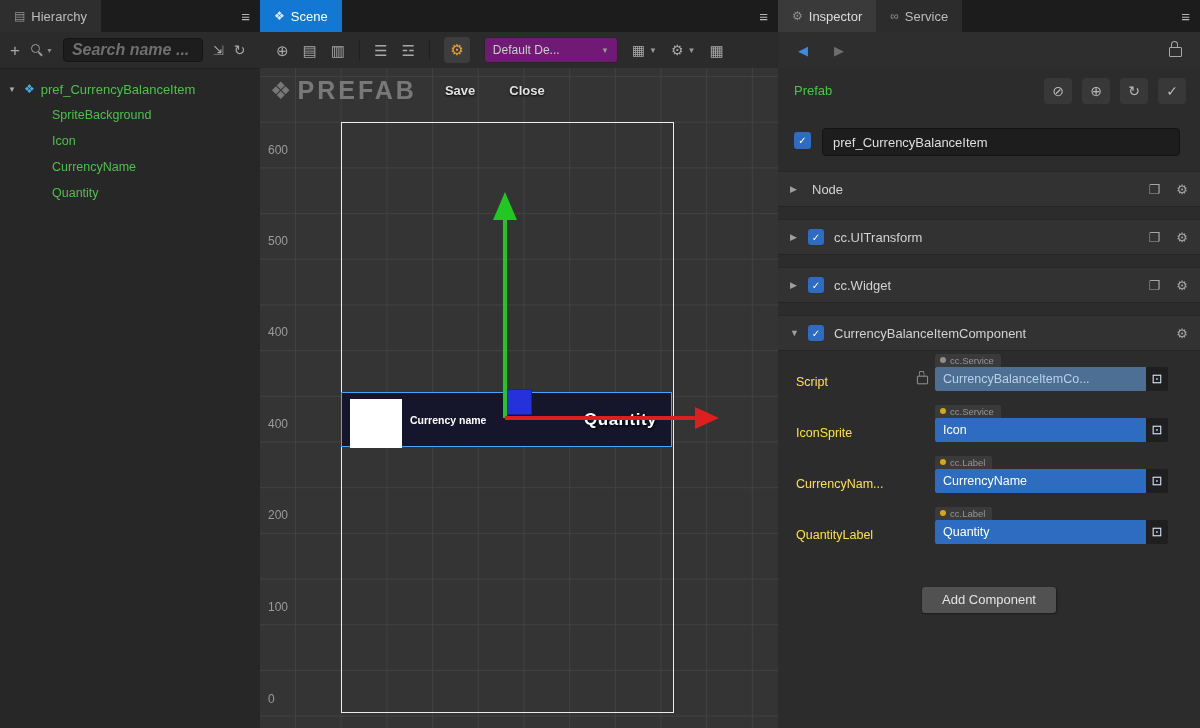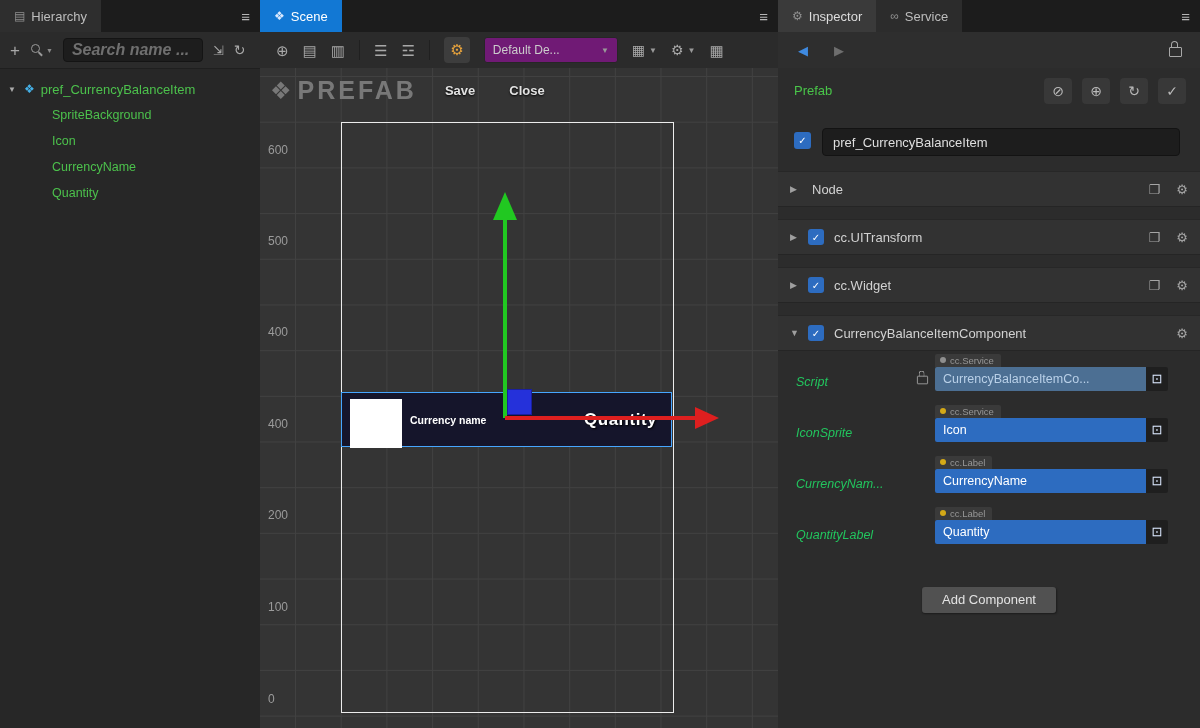--- a/index.html
+++ b/index.html
@@ -69,21 +69,21 @@
   .ibtn{width:28px;height:26px;border-radius:4px;background:#383838;display:flex;align-items:center;justify-content:center;color:#b9b9b9;font-size:14px;cursor:pointer;}
   .cb{width:16px;height:16px;border-radius:3px;background:#2d6cc0;display:flex;align-items:center;justify-content:center;color:#fff;font-size:10px;cursor:pointer;flex:none;}
   .cb.big{width:17px;height:17px;}
   .name-input{width:336px;height:26px;background:#1d1d1d;border:1px solid #131313;border-radius:4px;padding:0 10px;color:#dfdfdf;font-size:13px;}
   .sec{position:absolute;left:0;right:0;height:34px;background:#323232;border-top:1px solid #272727;border-bottom:1px solid #252525;display:flex;align-items:center;cursor:pointer;}
   .sec .scaret{width:12px;margin-left:12px;font-size:9px;color:#a0a0a0;}
   .sec .cb{margin-left:6px;}
   .sec-label{margin-left:10px;font-size:13px;color:#d2d2d2;}
   .sec-icons{position:absolute;right:12px;display:flex;gap:16px;color:#a5a5a5;font-size:13px;}
   .prop{position:absolute;left:0;right:0;}
-  .prop-label{position:absolute;left:18px;bottom:5px;color:#22c55e;font-size:12.5px;font-style:italic;}
+  .prop-label{position:absolute;left:18px;bottom:5px;color:#fde047;font-size:12.5px;}
   .chip{display:inline-flex;align-items:center;gap:4px;background:#3a3a3a;padding:1px 7px 1px 5px;font-size:9.5px;color:#979797;border-radius:2px 2px 0 0;}
   .chip .dot{width:6px;height:6px;border-radius:50%;background:#d4a917;display:inline-block;}
   .chip .dot.gray{background:#8f8f8f;}
   .fieldrow{display:flex;height:24px;width:233px;}
   .fieldval{flex:1;background:#2d6cc0;color:#fff;padding:0 8px;line-height:24px;border-radius:2px 0 0 2px;font-size:12.5px;white-space:nowrap;overflow:hidden;cursor:pointer;}
   .fieldrow.muted .fieldval{background:#4c6f93;color:#b9d0e8;}
   .picker{width:22px;background:rgba(0,0,0,.28);color:#dce9ff;text-align:center;line-height:24px;border-radius:0 2px 2px 0;font-size:13px;cursor:pointer;}
   .prop-lock{position:absolute;left:138px;bottom:9px;transform:scale(.85);}
   .addcomp{position:absolute;top:587px;left:50%;transform:translateX(-50%);height:26px;line-height:26px;padding:0 20px;background:#515151;border-radius:3px;color:#e3e3e3;font-size:13px;cursor:pointer;box-shadow:0 1px 2px rgba(0,0,0,.4);}
 </style>

